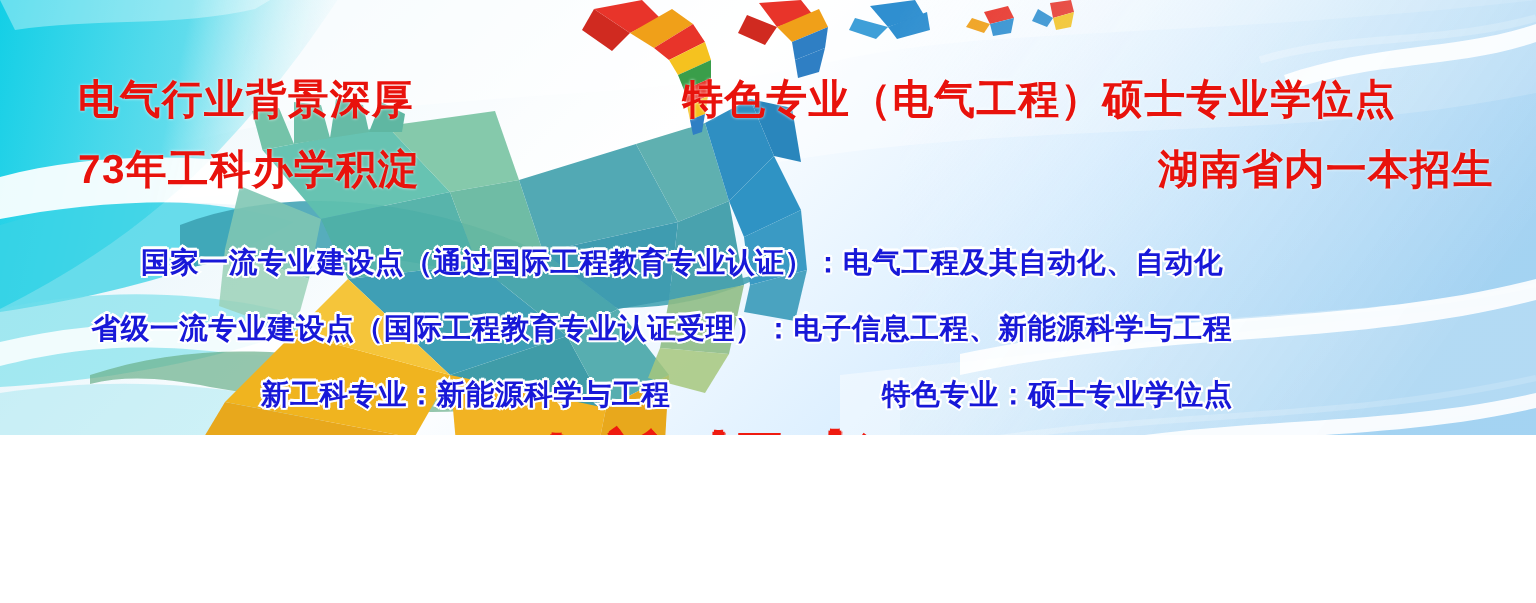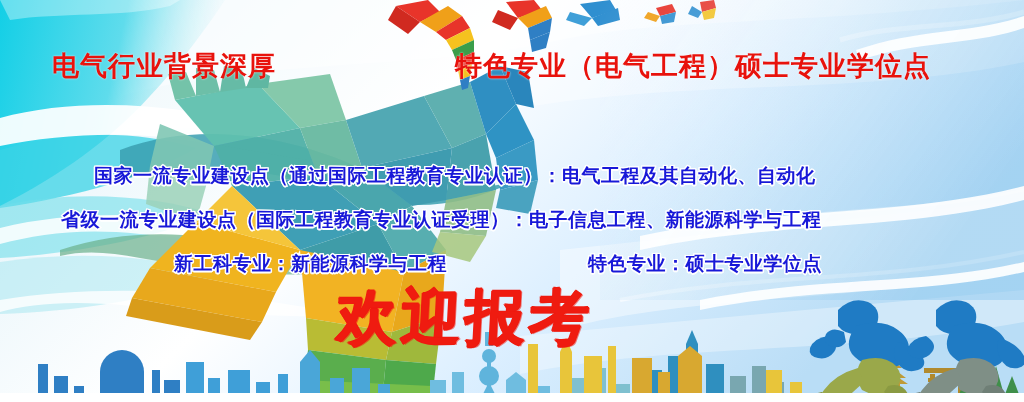--- a/index.html
+++ b/index.html
@@ -7,21 +7,21 @@
     padding: 0;
     background: #ffffff;
   }
   body {
     font-family: "Liberation Sans", "DejaVu Sans", sans-serif;
   }
 
   #banner {
     position: relative;
     width: 1024px;
-    height: 393px;
+    height: 290px;
     overflow: hidden;
     background: #fde047;
   }
 
   
   .bg-layer {
     position: absolute;
     inset: 0;
     pointer-events: none;
   }
@@ -377,23 +377,25 @@
         <path d="M700 310 C 820 286, 920 296, 1024 272 L1024 262 C 920 286, 820 276, 700 300 Z" fill="#ffffff"></path>
         <path d="M860 60 C 920 40, 970 46, 1024 28 L1024 16 C 970 34, 920 28, 856 50 Z" fill="#ffffff"></path>
       </g>
     </svg>
   </div>
 
   <div class="text-layer">
 
     <div class="headline-red" id="hl-left-1">电气行业背景深厚</div>
 
+    <div class="headline-red" id="hl-left-2">73年工科办学积淀</div>
 
     <div class="headline-red" id="hl-right-1">特色专业（电气工程）硕士专业学位点</div>
 
+    <div class="headline-red" id="hl-right-2">湖南省内一本招生</div>
 
     <div class="line-blue" id="bl-1">国家一流专业建设点（通过国际工程教育专业认证）：电气工程及其自动化、自动化</div>
 
     <div class="line-blue" id="bl-3">新工科专业：新能源科学与工程</div>
 
     <div class="line-blue" id="bl-2">省级一流专业建设点（国际工程教育专业认证受理）：电子信息工程、新能源科学与工程</div>
 
     <div class="line-blue" id="bl-4">特色专业：硕士专业学位点</div>
 
     <div class="brush-title">欢迎报考</div>

